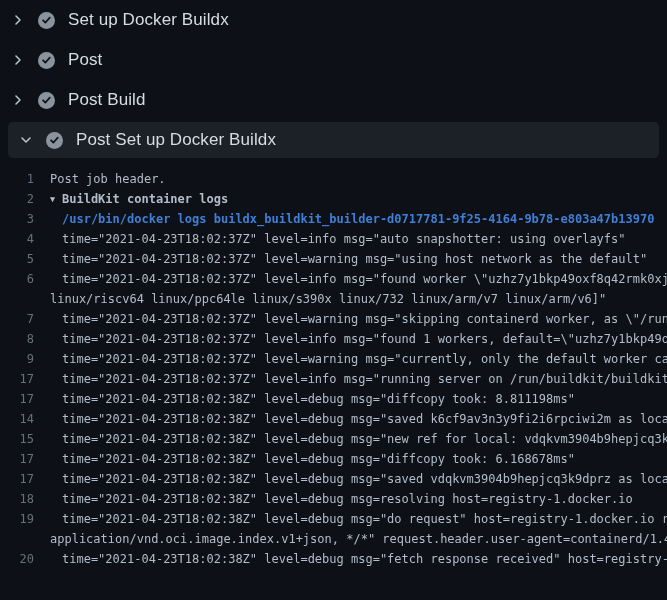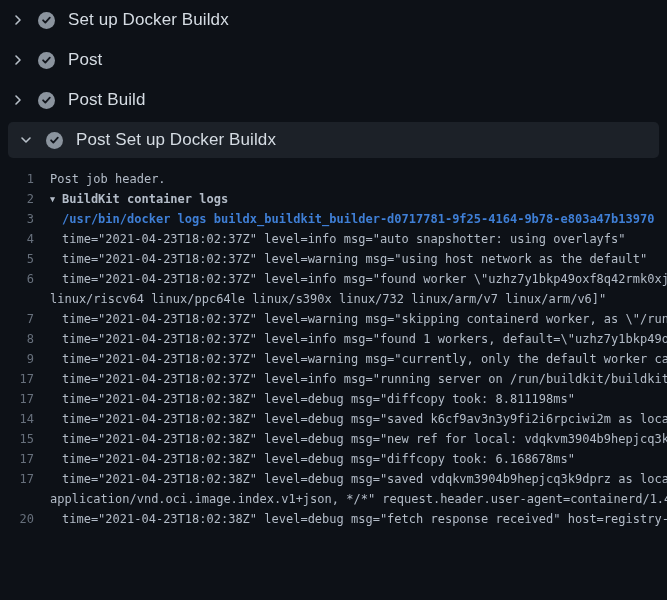--- a/index.html
+++ b/index.html
@@ -141,17 +141,19 @@
       <div class="row"><span class="num"></span><span class="txt wrap">linux/riscv64 linux/ppc64le linux/s390x linux/732 linux/arm/v7 linux/arm/v6]"</span></div>
       <div class="row in"><span class="num">7</span><span class="txt log">time="2021-04-23T18:02:37Z" level=warning msg="skipping containerd worker, as \"/run</span></div>
       <div class="row in"><span class="num">8</span><span class="txt log">time="2021-04-23T18:02:37Z" level=info msg="found 1 workers, default=\"uzhz7y1bkp49o</span></div>
       <div class="row in"><span class="num">9</span><span class="txt log">time="2021-04-23T18:02:37Z" level=warning msg="currently, only the default worker ca</span></div>
       <div class="row in"><span class="num">17</span><span class="txt log">time="2021-04-23T18:02:37Z" level=info msg="running server on /run/buildkit/buildkit</span></div>
       <div class="row in"><span class="num">17</span><span class="txt log">time="2021-04-23T18:02:38Z" level=debug msg="diffcopy took: 8.811198ms"</span></div>
       <div class="row in"><span class="num">14</span><span class="txt log">time="2021-04-23T18:02:38Z" level=debug msg="saved k6cf9av3n3y9fi2i6rpciwi2m as loca</span></div>
       <div class="row in"><span class="num">15</span><span class="txt log">time="2021-04-23T18:02:38Z" level=debug msg="new ref for local: vdqkvm3904b9hepjcq3k</span></div>
       <div class="row in"><span class="num">17</span><span class="txt log">time="2021-04-23T18:02:38Z" level=debug msg="diffcopy took: 6.168678ms"</span></div>
       <div class="row in"><span class="num">17</span><span class="txt log">time="2021-04-23T18:02:38Z" level=debug msg="saved vdqkvm3904b9hepjcq3k9dprz as loca</span></div>
+      <div class="row in"><span class="num">18</span><span class="txt log">time="2021-04-23T18:02:38Z" level=debug msg=resolving host=registry-1.docker.io</span></div>
+      <div class="row in"><span class="num">19</span><span class="txt log">time="2021-04-23T18:02:38Z" level=debug msg="do request" host=registry-1.docker.io r</span></div>
       <div class="row"><span class="num"></span><span class="txt wrap">application/vnd.oci.image.index.v1+json, */*" request.header.user-agent=containerd/1.4</span></div>
       <div class="row in"><span class="num">20</span><span class="txt log">time="2021-04-23T18:02:38Z" level=debug msg="fetch response received" host=registry-</span></div>
     </div>
 
 </div>
 
 </body></html>

